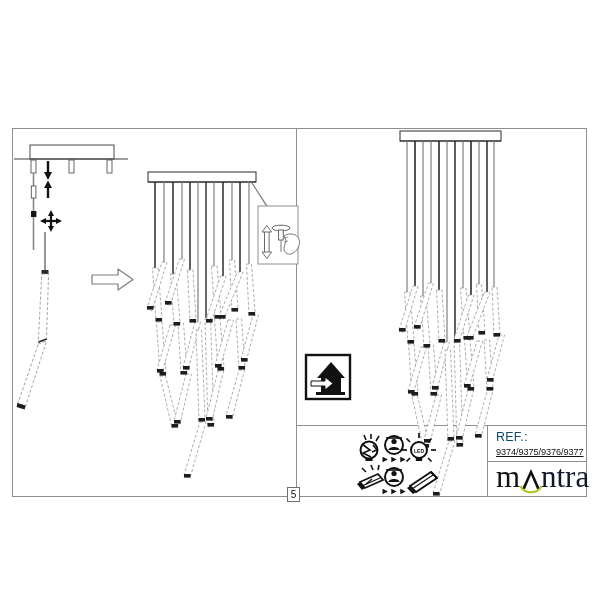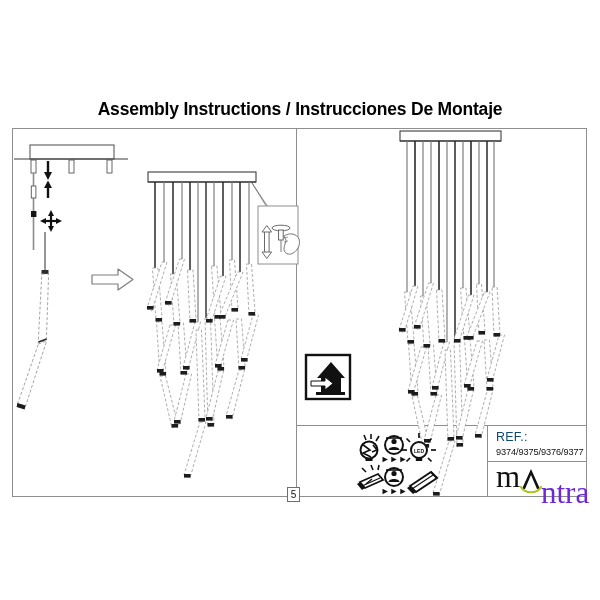--- a/index.html
+++ b/index.html
@@ -78,48 +78,47 @@
     z-index:9;
   }
 
   
   .ref-label{
     position:absolute;left:496px;top:430px;
     font-size:12.5px;color:#0c4a6e;letter-spacing:0.2px;
   }
   .ref-codes{
     position:absolute;left:496px;top:447px;
-    font-size:9.2px;color:#111;letter-spacing:-0.1px;white-space:nowrap;
+    font-size:9.2px;color:#111;letter-spacing:-0.1px;white-space:nowrap;text-decoration:underline;
   }
   
   .logo{
     position:absolute;left:496px;top:463px;width:86px;height:32px;
   }
   .logo .lg-m{
     position:absolute;left:0;top:-2px;
     font-family:"Liberation Serif", serif;
     font-size:31px;color:#111;line-height:32px;
   }
   .logo .lg-rest{
     position:absolute;left:45px;top:-2px;
     font-family:"Liberation Serif", serif;
-    font-size:31px;color:#6d28d9;line-height:32px;margin-top:16px;
+    font-size:31px;color:#0f172a;line-height:32px;
   }
   .logo svg{position:absolute;left:0;top:0;}
 
   
   .canvas{position:absolute;left:0;top:0;}
   svg{display:block;}
 </style>
 </head>
 <body>
 
 <div id="page">
 
-  <div class="title">Assembly Instructions / Instrucciones De Montaje</div>
 
   <div class="frame"></div>
   <div class="vdivide"></div>
   <div class="hdivide-right"></div>
   <div class="vdivide-ref"></div>
   <div class="hdivide-ref"></div>
 
   <svg class="canvas" width="600" height="600" viewBox="0 0 600 600">
     <defs>
       <marker id="arrowhead" markerWidth="6" markerHeight="6" refX="3" refY="3" orient="auto">

